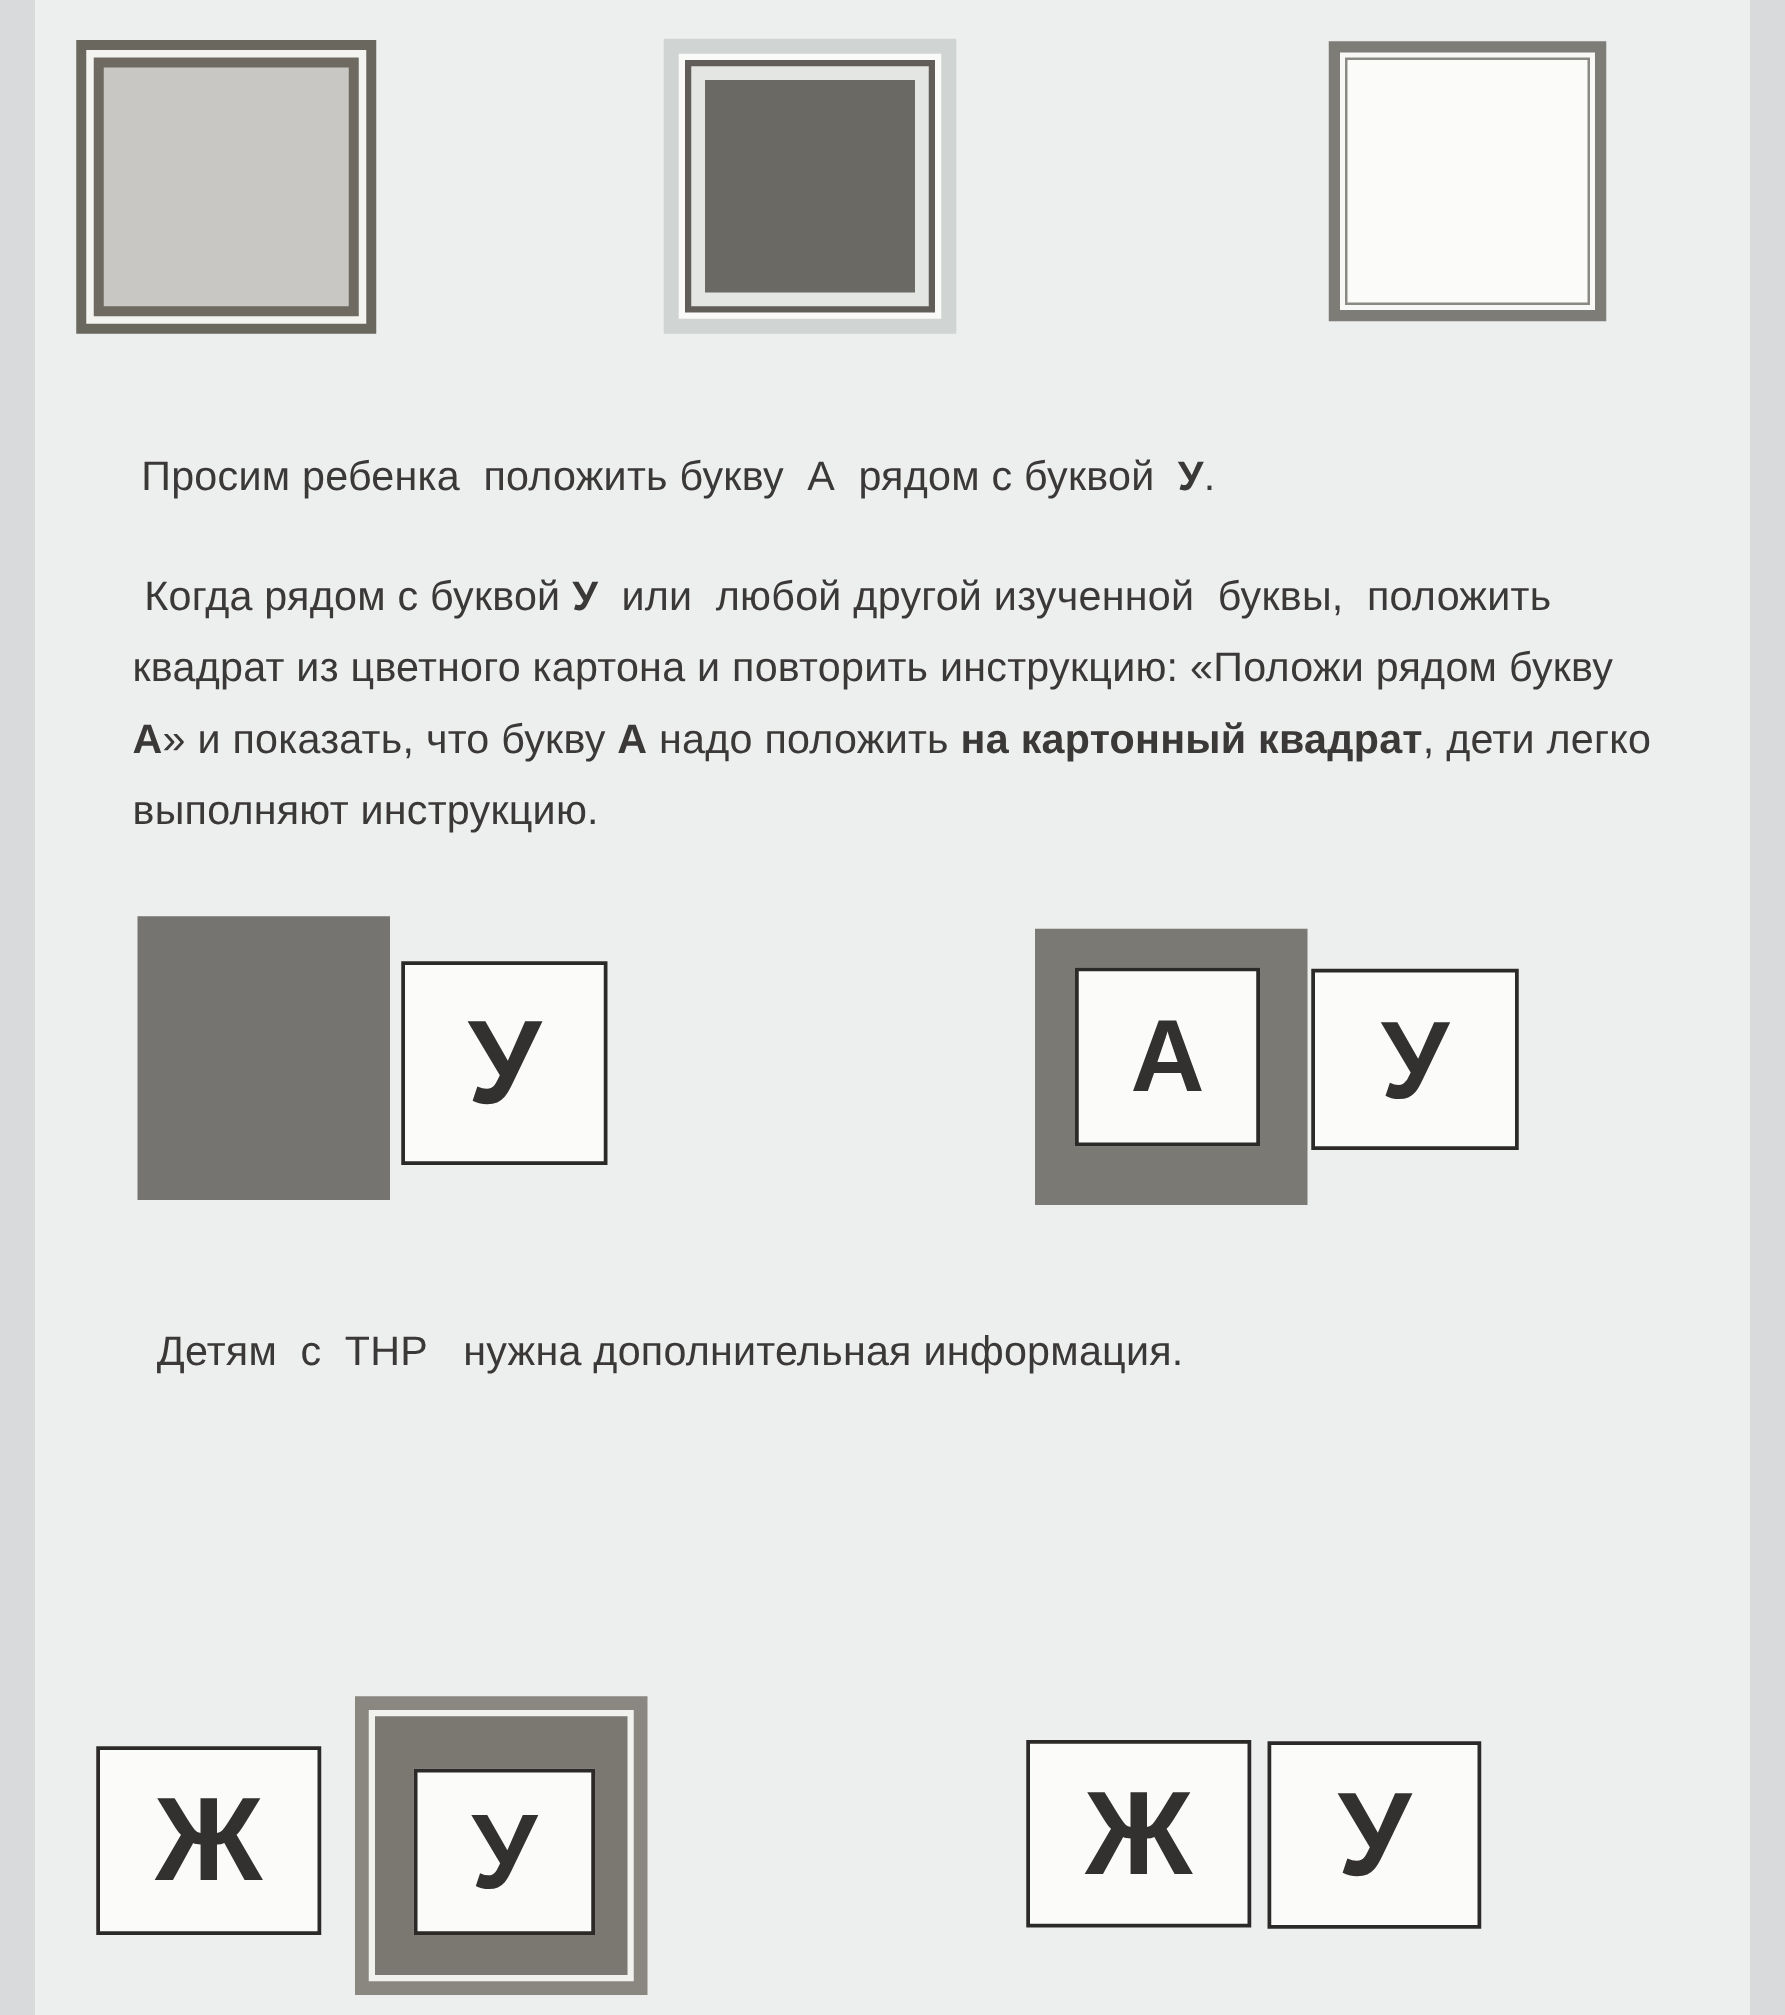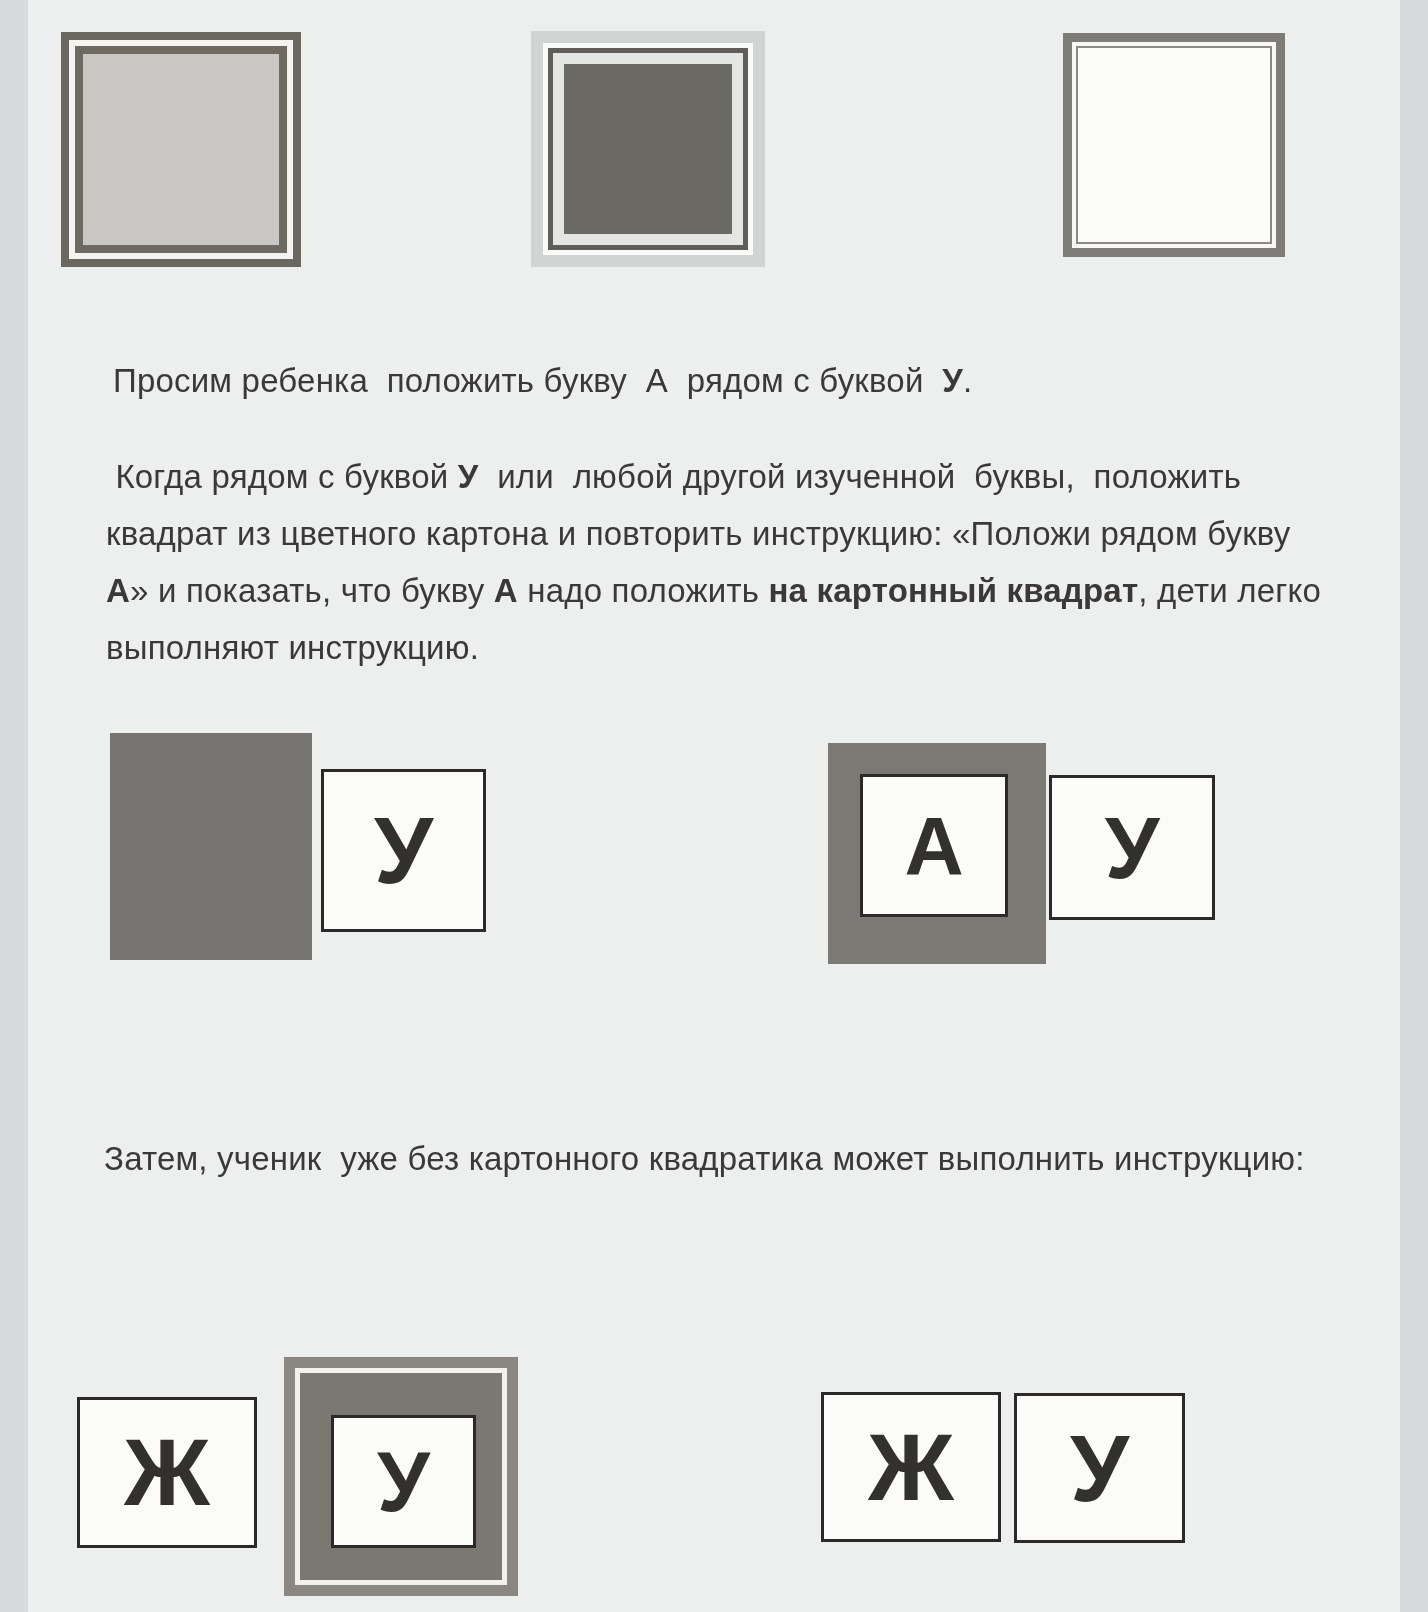--- a/index.html
+++ b/index.html
@@ -67,22 +67,22 @@
   </div>
 
   <div class="abs noise" style="left:800px;top:743px;width:218px;height:221px;background:#7b7974"></div>
   <div class="card" style="left:832px;top:774px;width:148px;height:143px;font-size:82px">
     <span>А</span>
   </div>
   <div class="card" style="left:1021px;top:775px;width:166px;height:145px;font-size:88px">
     <span>У</span>
   </div>
 
+  <div class="para" style="left:88px;top:1052px"><div><span> Детям  с  ТНР   нужна дополнительная информация.</span></div></div>
 
-  <div class="para" style="left:76px;top:1130px"><div><span>Затем, ученик  уже без картонного квадратика может выполнить инструкцию:</span></div></div>
 
 
   <div class="card" style="left:49px;top:1397px;width:180px;height:151px;font-size:95px">
     <span>Ж</span>
   </div>
   <div class="abs noise" style="left:256px;top:1357px;width:234px;height:239px;background:#8a8780;padding:11px">
     <div class="layer" style="background:#f1f1ee;padding:5px">
       <div class="layer" style="background:#7b7871"></div>
     </div>
   </div>

